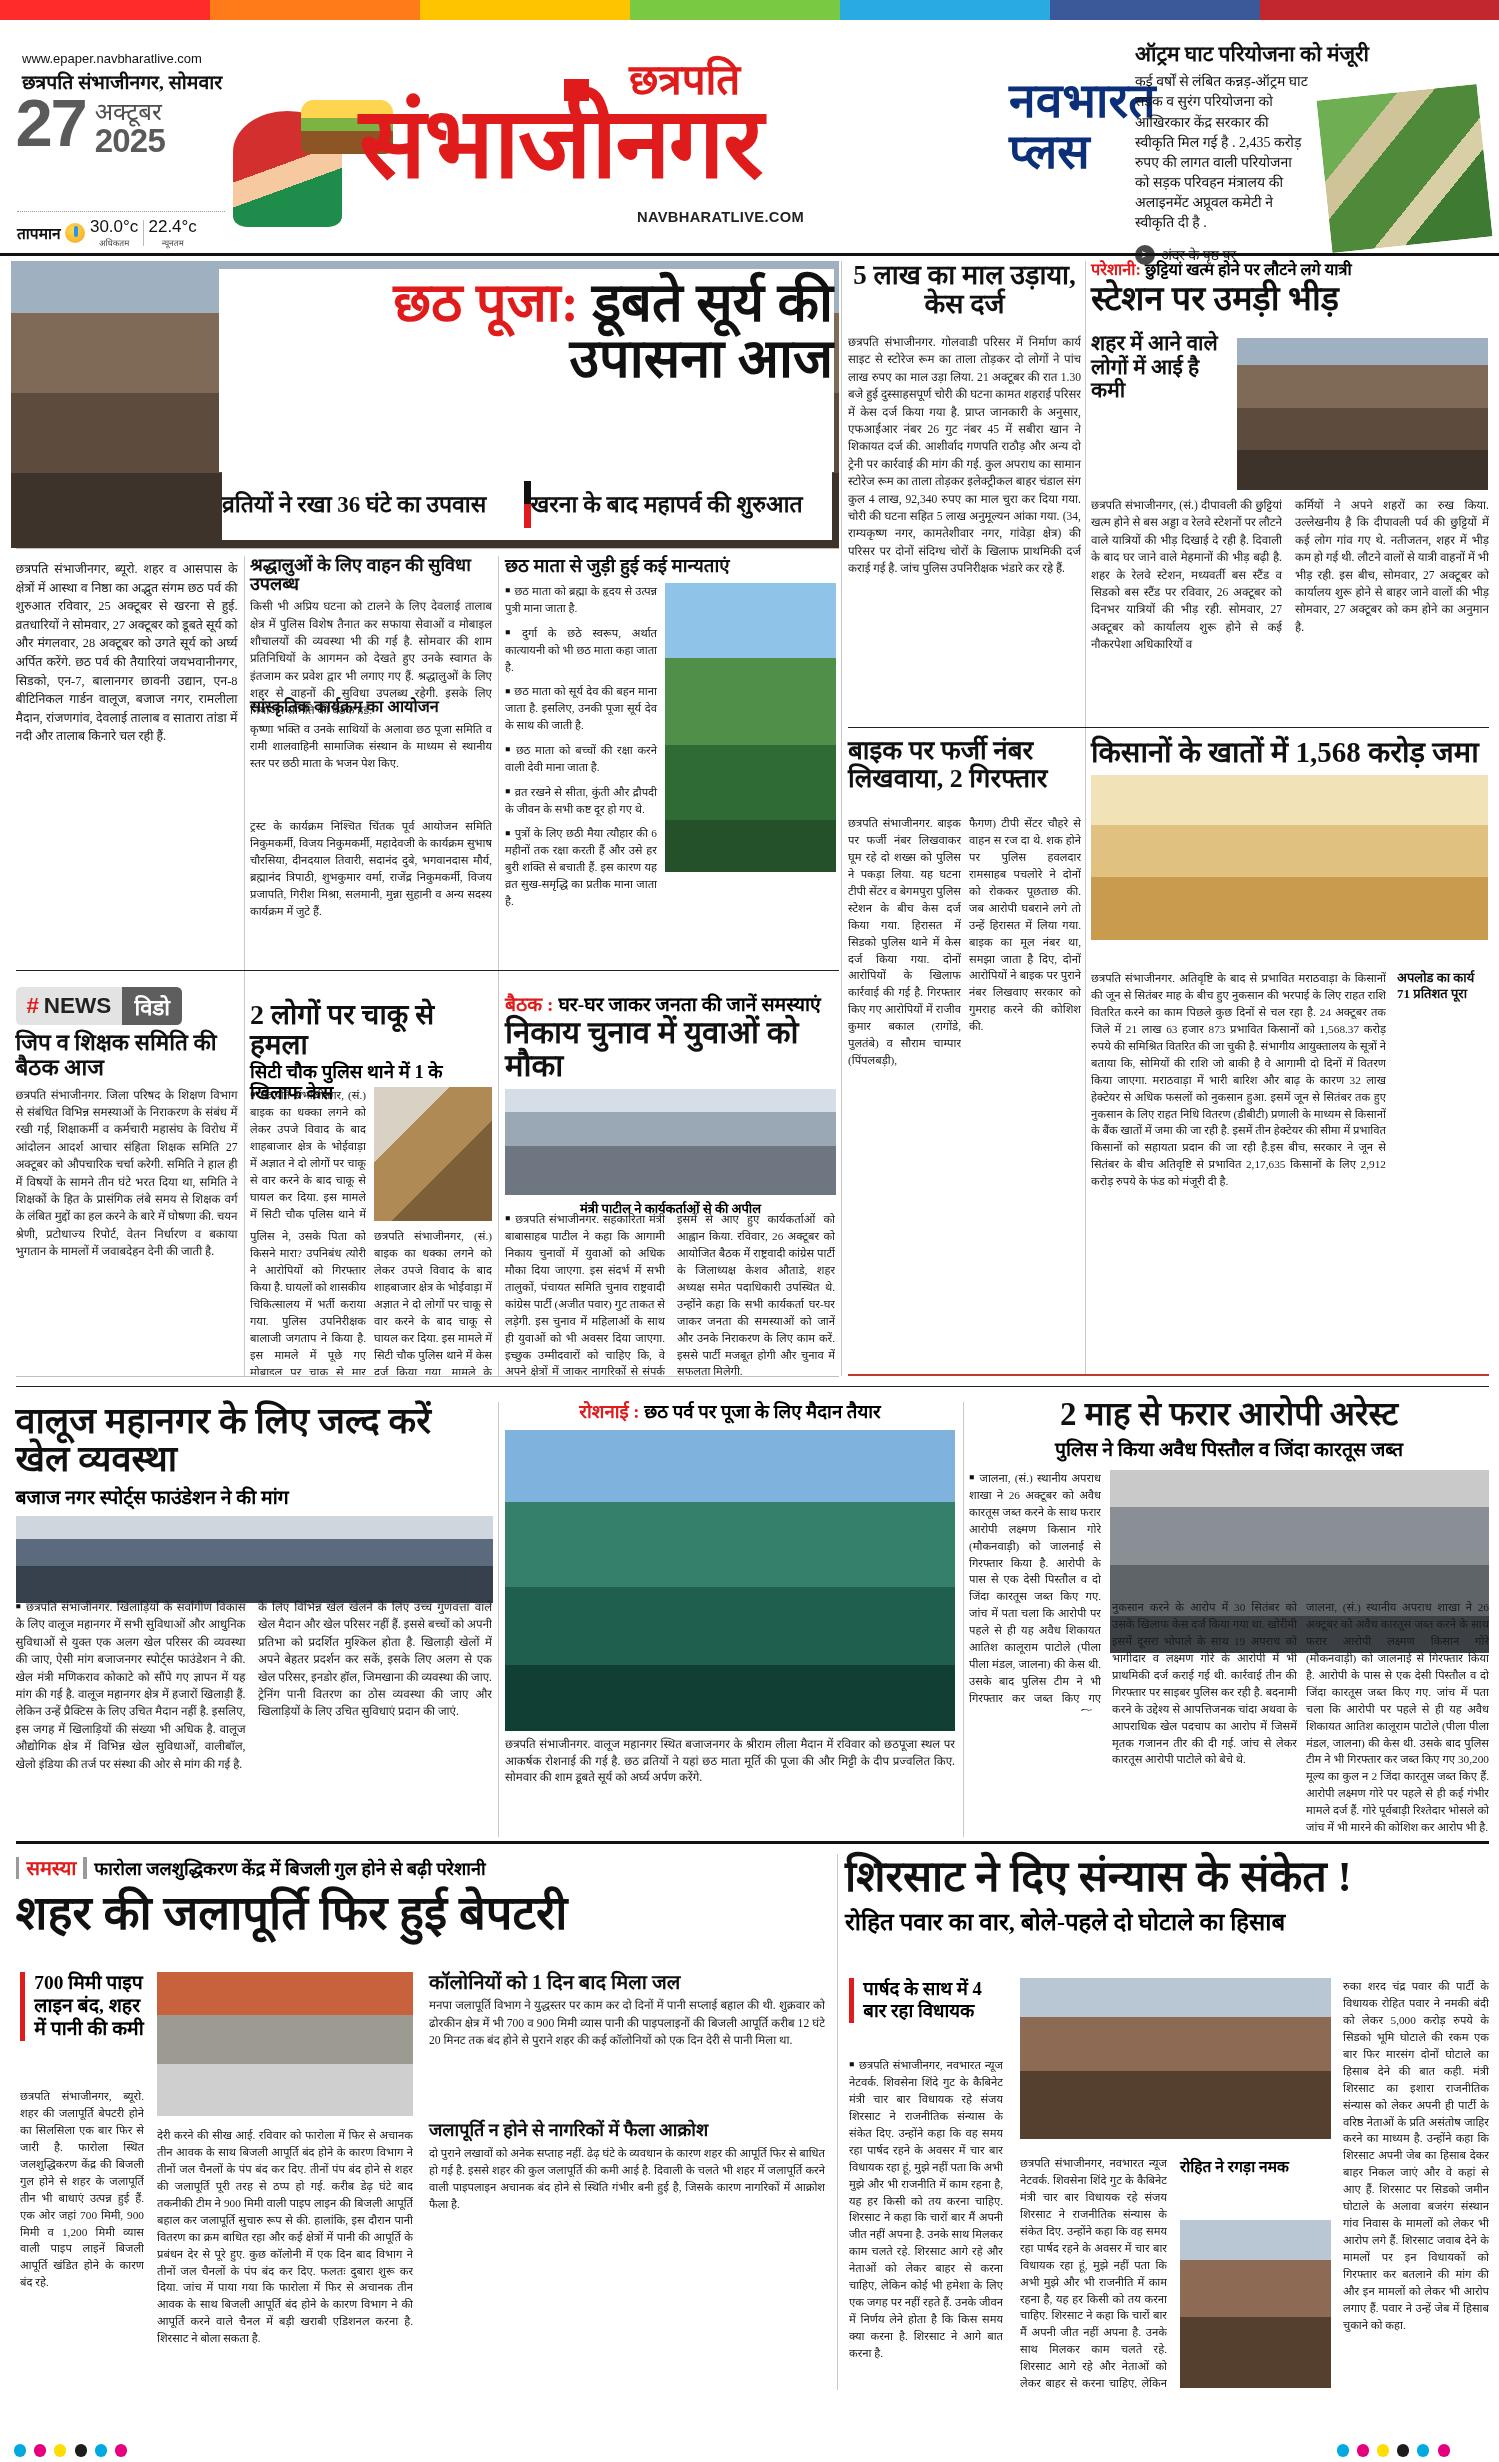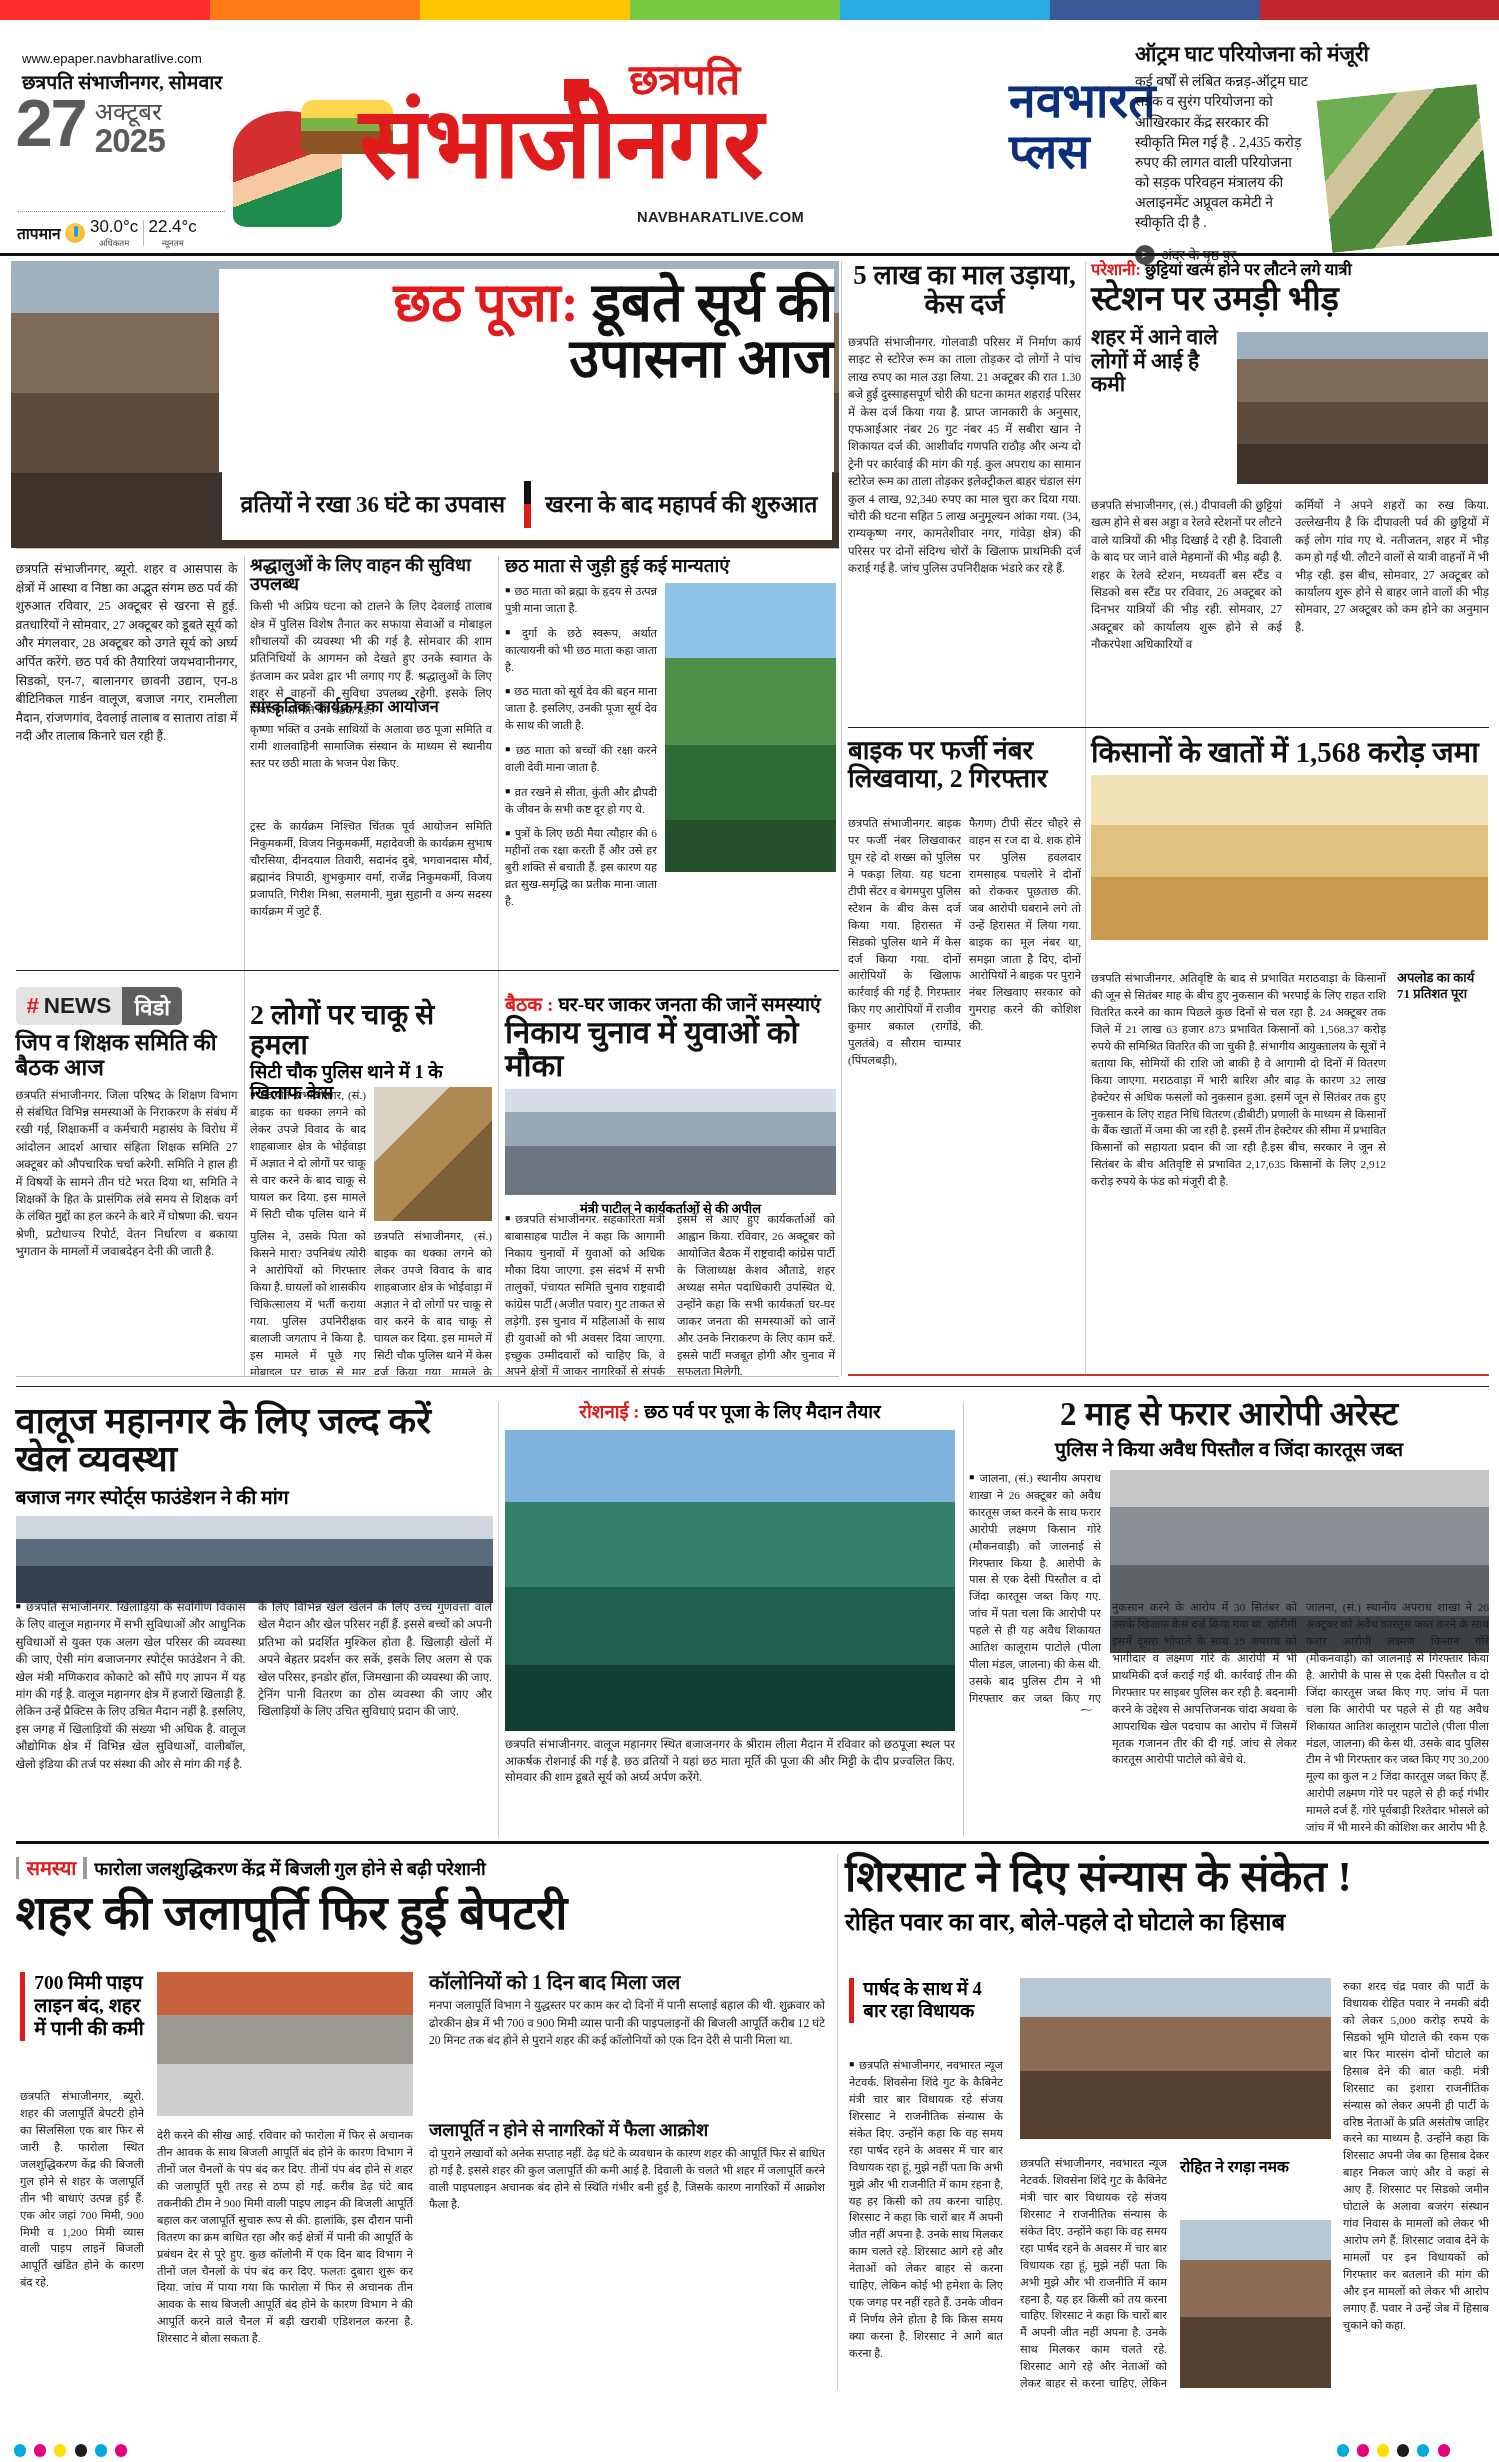--- a/index.html
+++ b/index.html
@@ -70,21 +70,21 @@
   .lead { position:absolute; left:11px; top:261px; width:828px; height:287px; }
   .lead-photo { position:absolute; inset:0;
       background:
         radial-gradient(circle at 12% 30%, rgba(255,210,60,.85) 0 7%, transparent 8%),
         radial-gradient(circle at 26% 70%, rgba(230,70,40,.75) 0 6%, transparent 7%),
         radial-gradient(circle at 6% 82%, rgba(250,160,30,.8) 0 8%, transparent 9%),
         linear-gradient(180deg,#e8a93a 0 30%, #d4762c 30% 58%, #b5541f 58% 100%); }
   .lead-white { position:absolute; left:208px; top:7.8px; width:615px; height:203px; background:#fff; }
   .lead-hd { position:absolute; left:216px; top:14px; width:606px; font-size:54px; font-weight:700; line-height:1.04; color:#111; text-align:right; }
   .lead-sub-wrap { position:absolute; left:211px; top:208px; width:610px; height:71px; background:#fff; display:flex; align-items:center; }
-  .lead-sub { flex:1; text-align:center; font-size:23px; font-weight:700; line-height:1.18; color:#111; }
+  .lead-sub { flex:1; font-size:23px; font-weight:700; line-height:1.18; color:#111; }
   .lead-sep { width:7px; height:47px; background:linear-gradient(180deg,#111 0 48%, #e01b1b 48% 100%); }
 
   
   .r1 { position:absolute; left:848px; top:261px; width:233px; }
   .r1-hd { font-size:27px; font-weight:700; line-height:1.08; color:#111; text-align:center; }
   .r2 { position:absolute; left:1091px; top:261px; width:397px; }
   .r2-kicker { font-size:16.3px; font-weight:700; line-height:1.1; }
   .r2-hd { font-size:34px; font-weight:700; line-height:1.05; color:#111; margin-top:1.6px; }
   .r2-photo { width:100%; height:163px; margin-top:6.2px;
       background:linear-gradient(180deg,#5a6a7a 0 22%, #8d7b68 22% 54%, #6c5c4c 54% 78%, #4a4238 78% 100%); }
@@ -206,21 +206,21 @@
     <div class="r1-hd">5 लाख का माल उड़ाया, केस दर्ज</div>
   </div>
   <div class="tcol" style="left:848px; top:334px; width:233px; height:396px; overflow:hidden; font-size:11.6px;">छत्रपति संभाजीनगर. गोलवाडी परिसर में निर्माण कार्य साइट से स्टोरेज रूम का ताला तोड़कर दो लोगों ने पांच लाख रुपए का माल उड़ा लिया. 21 अक्टूबर की रात 1.30 बजे हुई दुस्साहसपूर्ण चोरी की घटना कामत शहराई परिसर में केस दर्ज किया गया है. प्राप्त जानकारी के अनुसार, एफआईआर नंबर 26 गुट नंबर 45 में सबीरा खान ने शिकायत दर्ज की. आशीर्वाद गणपति राठौड़ और अन्य दो ट्रेनी पर कार्रवाई की मांग की गई. कुल अपराध का सामान स्टोरेज रूम का ताला तोड़कर इलेक्ट्रीकल बाहर चंडाल संग कुल 4 लाख, 92,340 रुपए का माल चुरा कर दिया गया. चोरी की घटना सहित 5 लाख अनुमूल्यन आंका गया. (34, राम्यकृष्ण नगर, कामतेशीवार नगर, गांवेड़ा क्षेत्र) की परिसर पर दोनों संदिग्ध चोरों के खिलाफ प्राथमिकी दर्ज कराई गई है. जांच पुलिस उपनिरीक्षक भंडारे कर रहे हैं.</div>
 
   <div class="r2">
     <div class="r2-kicker">
       <span class="red">परेशानी:</span>
       <span>छुट्टियां खत्म होने पर लौटने लगे यात्री</span>
     </div>
     <div class="r2-hd">स्टेशन पर उमड़ी भीड़</div>
-    <div style="display:flex; gap:9.3px; margin-top:10px;">
+    <div style="display:flex; gap:9.3px; margin-top:16px;">
       <div style="width:137px;">
         <div style="font-size:21px; font-weight:700; line-height:1.12; color:#111;">शहर में आने वाले लोगों में आई है कमी</div>
       </div>
       <div class="r2-photo ph-crowd" style="flex:1; height:152px;"></div>
     </div>
   </div>
   <div class="tcol" style="left:1091px; top:497px; width:191px; height:233px; overflow:hidden; font-size:11.6px;">छत्रपति संभाजीनगर, (सं.) दीपावली की छुट्टियां खत्म होने से बस अड्डा व रेलवे स्टेशनों पर लौटने वाले यात्रियों की भीड़ दिखाई दे रही है. दिवाली के बाद घर जाने वाले मेहमानों की भीड़ बढ़ी है. शहर के रेलवे स्टेशन, मध्यवर्ती बस स्टैंड व सिडको बस स्टैंड पर रविवार, 26 अक्टूबर को दिनभर यात्रियों की भीड़ रही. सोमवार, 27 अक्टूबर को कार्यालय शुरू होने से कई नौकरपेशा अधिकारियों व</div>
   <div class="tcol" style="left:1295px; top:497px; width:194px; height:233px; overflow:hidden; font-size:11.6px;">कर्मियों ने अपने शहरों का रुख किया. उल्लेखनीय है कि दीपावली पर्व की छुट्टियों में कई लोग गांव गए थे. नतीजतन, शहर में भीड़ कम हो गई थी. लौटने वालों से यात्री वाहनों में भी भीड़ रही. इस बीच, सोमवार, 27 अक्टूबर को कार्यालय शुरू होने से बाहर जाने वालों की भीड़ सोमवार, 27 अक्टूबर को कम होने का अनुमान है.</div>
 
   <div class="tcol" style="left:15.5px; top:560px; width:222px; height:365px; overflow:hidden;">छत्रपति संभाजीनगर, ब्यूरो. शहर व आसपास के क्षेत्रों में आस्था व निष्ठा का अद्भुत संगम छठ पर्व की शुरुआत रविवार, 25 अक्टूबर से खरना से हुई. व्रतधारियों ने सोमवार, 27 अक्टूबर को डूबते सूर्य को और मंगलवार, 28 अक्टूबर को उगते सूर्य को अर्घ्य अर्पित करेंगे. छठ पर्व की तैयारियां जयभवानीनगर, सिडको, एन-7, बालानगर छावनी उद्यान, एन-8 बीटिनिकल गार्डन वालूज, बजाज नगर, रामलीला मैदान, रांजणगांव, देवलाई तालाब व सातारा तांडा में नदी और तालाब किनारे चल रही हैं.</div>

